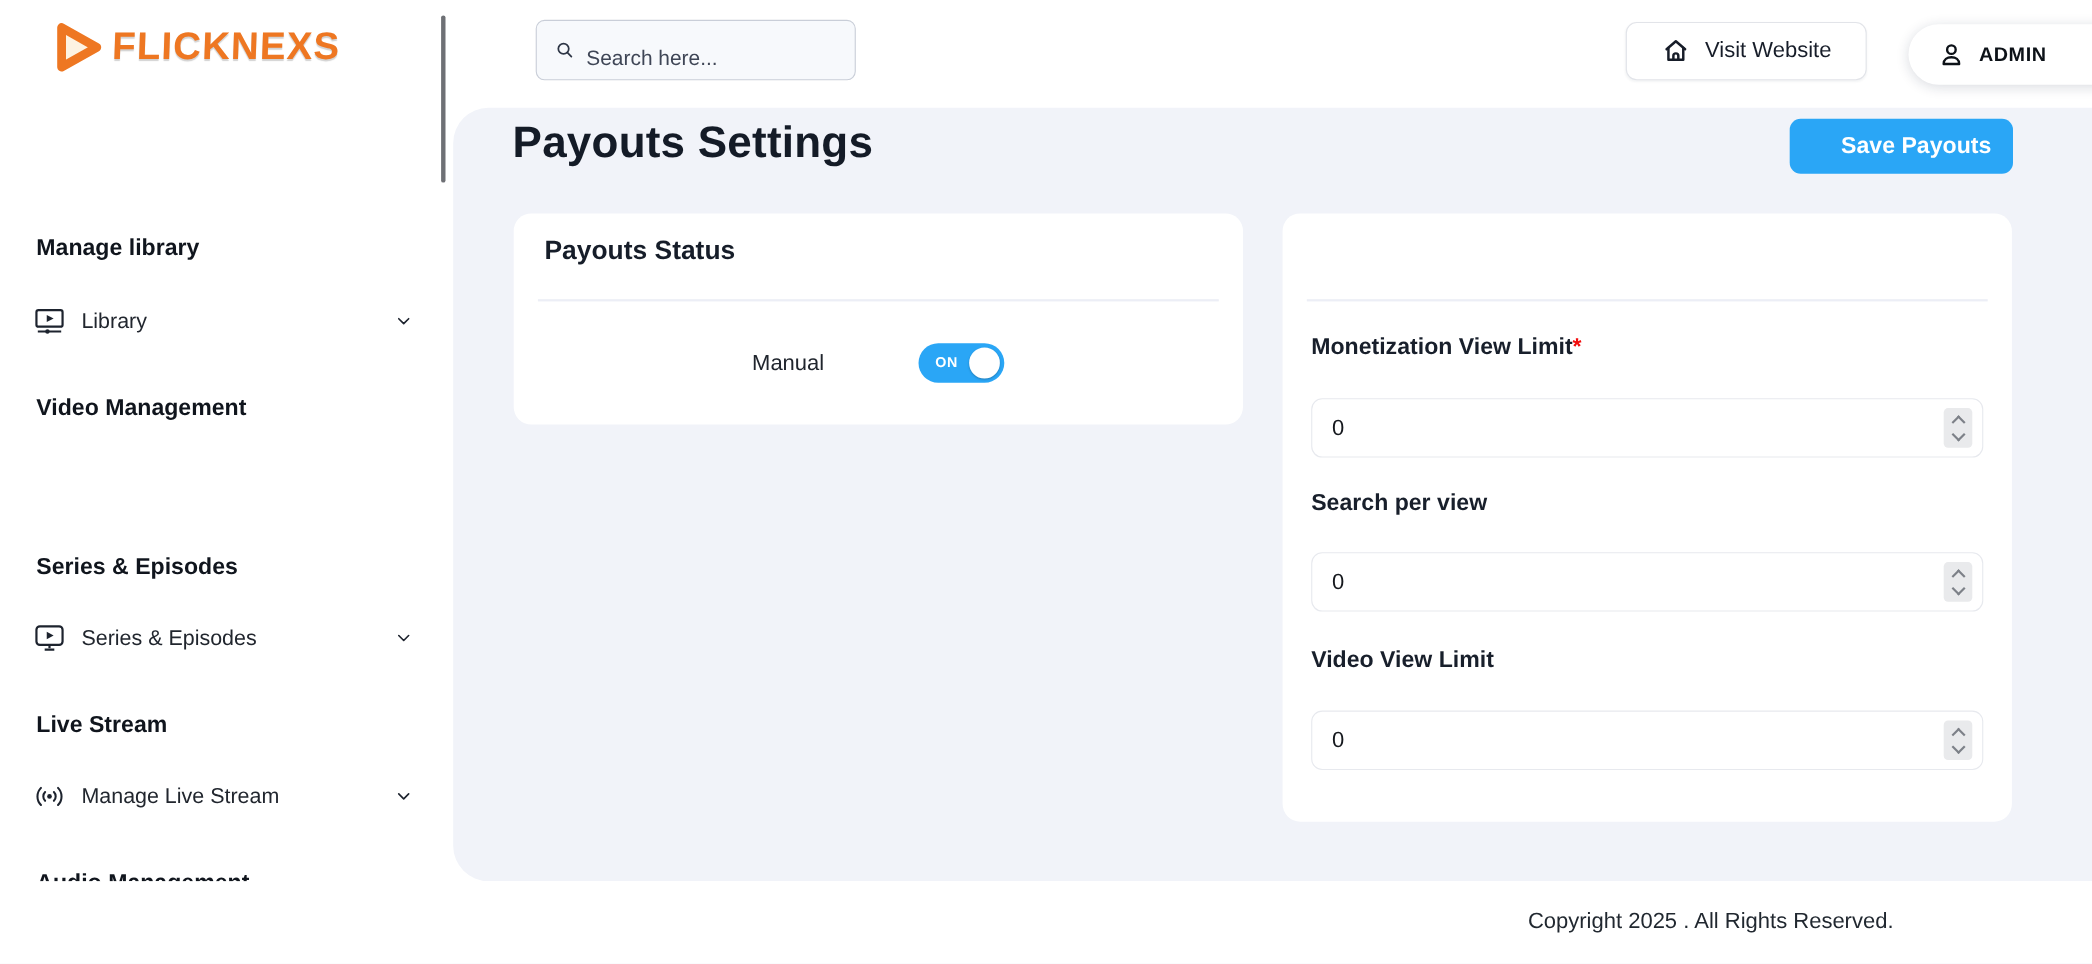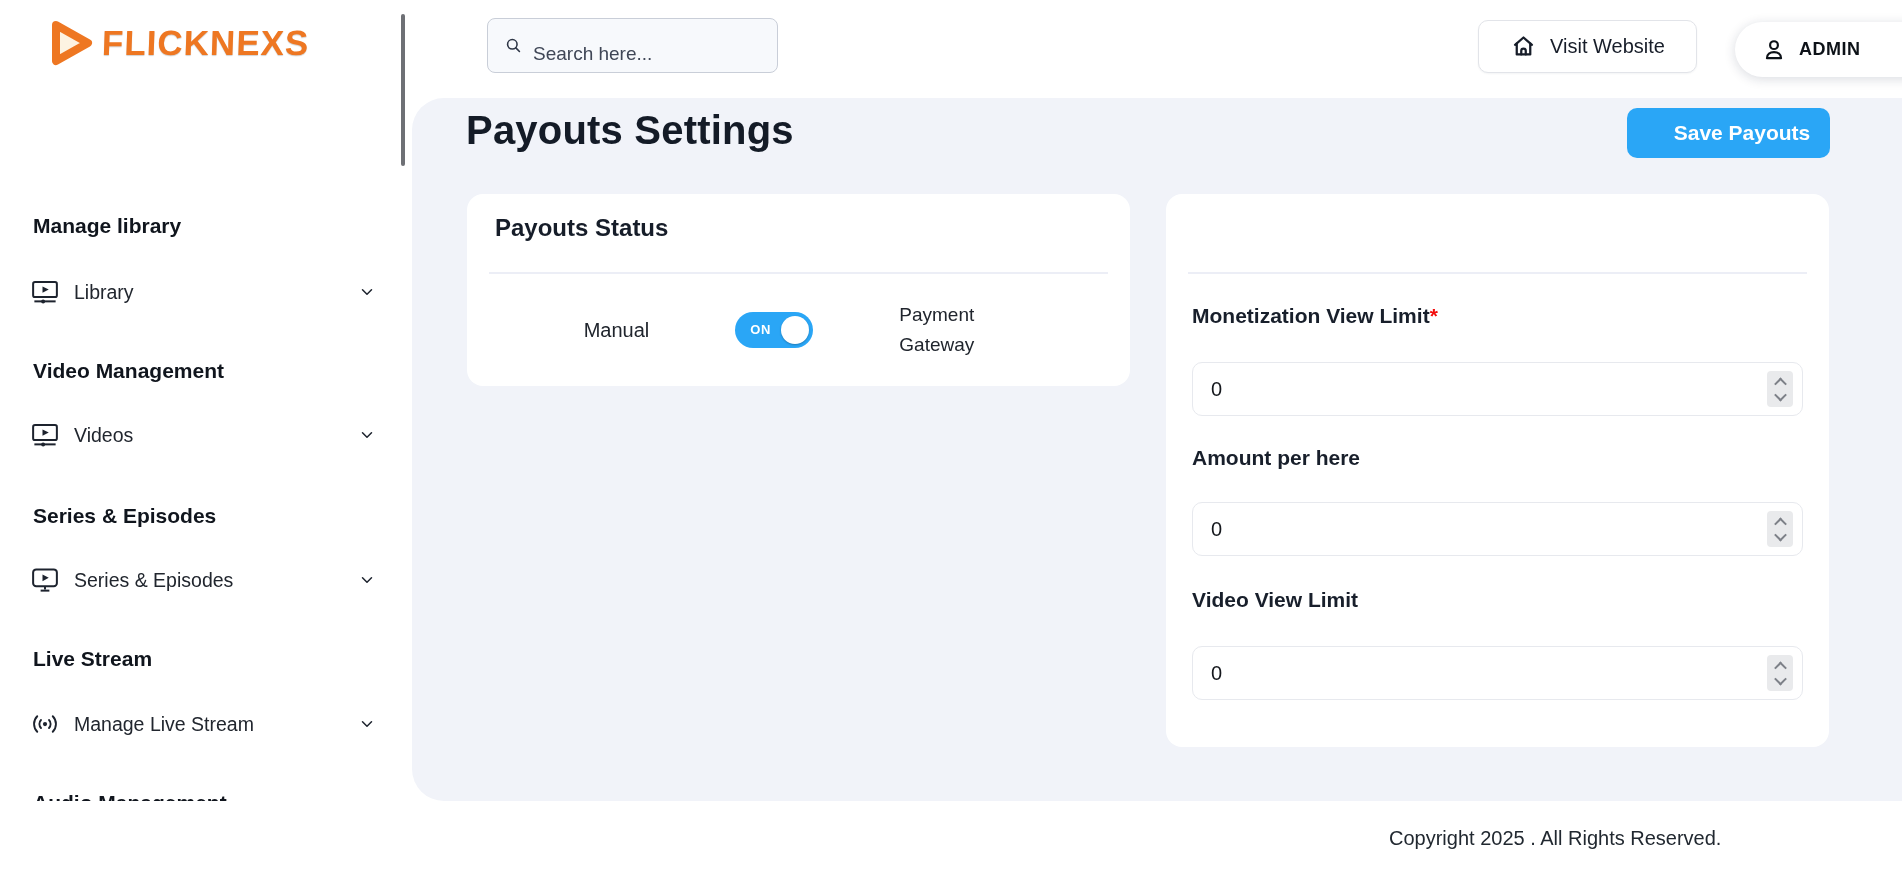--- a/index.html
+++ b/index.html
@@ -95,36 +95,20 @@
     </span>
     <span class="lbl">Library</span>
     <span class="chev">
       <svg width="18" height="18" viewBox="0 0 24 24" fill="none" stroke="#1d232e" stroke-width="2" stroke-linecap="round" stroke-linejoin="round">
         <polyline points="6,9 12,15 18,9"></polyline>
       </svg>
     </span>
   </div>
 
   <div class="nav-heading" style="top:359px;">Video Management</div>
-  <div class="nav-item" style="top:415px;">
-    <span>
-      <svg width="30" height="30" viewBox="0 0 24 24" fill="none" stroke="#1d232e" stroke-width="1.6">
-        <rect x="2.5" y="4" width="19" height="12" rx="1.5"></rect>
-        <polygon points="10,7.5 15,10 10,12.5" fill="#1d232e" stroke="none"></polygon>
-        <line x1="3.5" y1="19.5" x2="20.5" y2="19.5"></line>
-        <circle cx="10.5" cy="19.5" r="1.6" fill="#1d232e" stroke="none"></circle>
-      </svg>
-    </span>
-    <span class="lbl">Videos</span>
-    <span class="chev">
-      <svg width="18" height="18" viewBox="0 0 24 24" fill="none" stroke="#1d232e" stroke-width="2" stroke-linecap="round" stroke-linejoin="round">
-        <polyline points="6,9 12,15 18,9"></polyline>
-      </svg>
-    </span>
-  </div>
 
   <div class="nav-heading" style="top:504px;">Series &amp; Episodes</div>
   <div class="nav-item" style="top:560px;">
     <span>
       <svg width="30" height="30" viewBox="0 0 24 24" fill="none" stroke="#1d232e" stroke-width="1.6">
         <rect x="2.5" y="3.5" width="19" height="13.5" rx="2.5"></rect>
         <polygon points="10,7.5 15,10.2 10,13" fill="#1d232e" stroke="none"></polygon>
         <line x1="12" y1="17" x2="12" y2="19.5"></line>
         <line x1="8.5" y1="20.5" x2="15.5" y2="20.5"></line>
       </svg>
@@ -213,37 +197,36 @@
 
   <div class="card" id="card-status">
     <div class="card-title">Payouts Status</div>
     <div class="card-divider"></div>
     <div class="status-row">
       <span class="status-label">Manual</span>
       <div class="toggle">
         <span class="on-txt">ON</span>
         <span class="knob"></span>
       </div>
-      <span class="status-label two-line">Payment Gateway</span>
     </div>
   </div>
 
   <div class="card" id="card-monet">
     <div class="card-divider"></div>
 
     <div class="field-label" style="top:110px;"><span>Monetization View Limit</span><span class="req">*</span></div>
     <div class="num-wrap" style="top:168px;">
       <input type="text" value="0" style="">
       <div class="spinner">
         <span class="chev-up"></span>
         <span class="chev-dn"></span>
       </div>
     </div>
 
-    <div class="field-label" style="top:252px;">Amount per here</div>
+    <div class="field-label" style="top:252px;">Search per view</div>
     <div class="num-wrap" style="top:308px;">
       <input type="text" value="0" style="">
       <div class="spinner">
         <span class="chev-up"></span>
         <span class="chev-dn"></span>
       </div>
     </div>
 
     <div class="field-label" style="top:394px;">Video View Limit</div>
     <div class="num-wrap" style="top:452px;">

